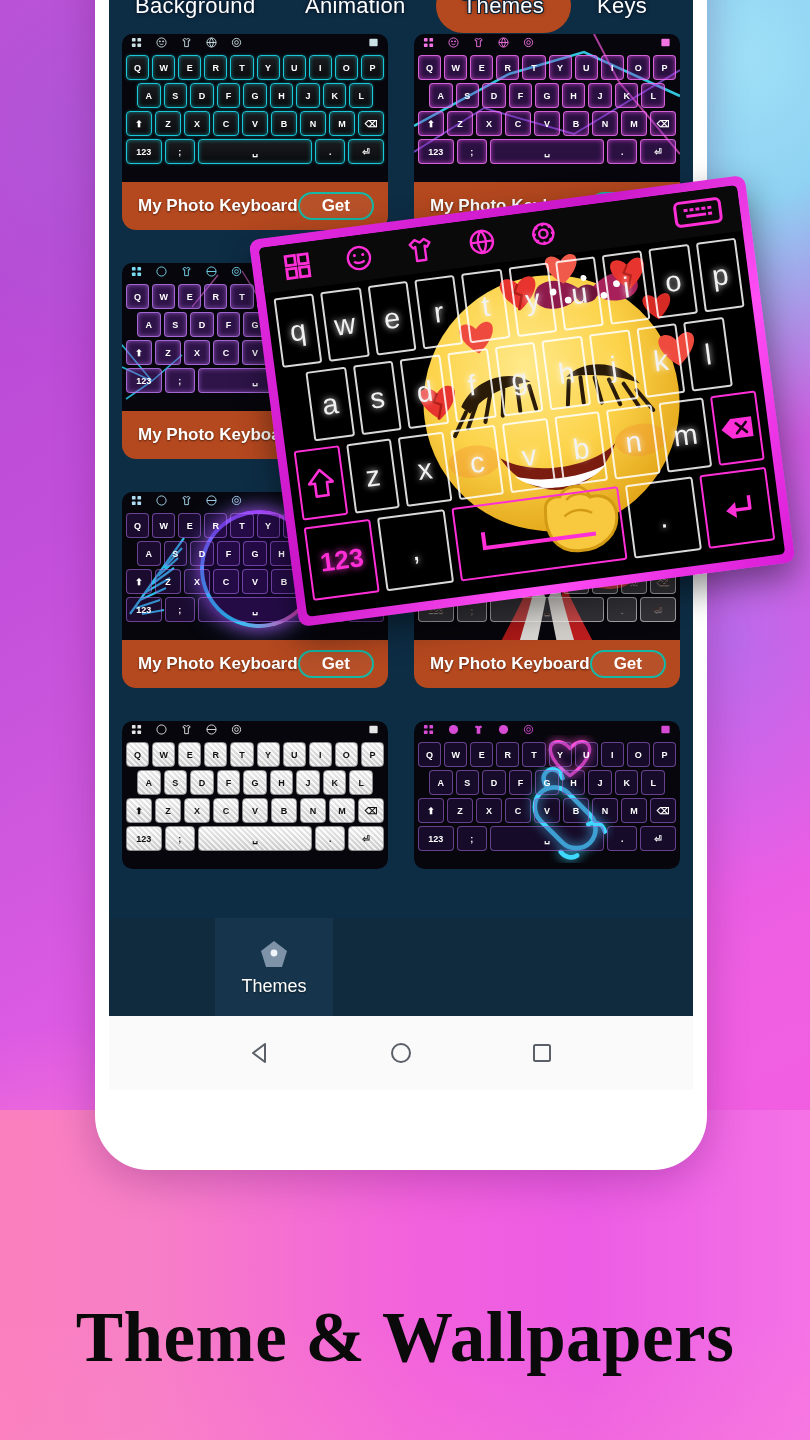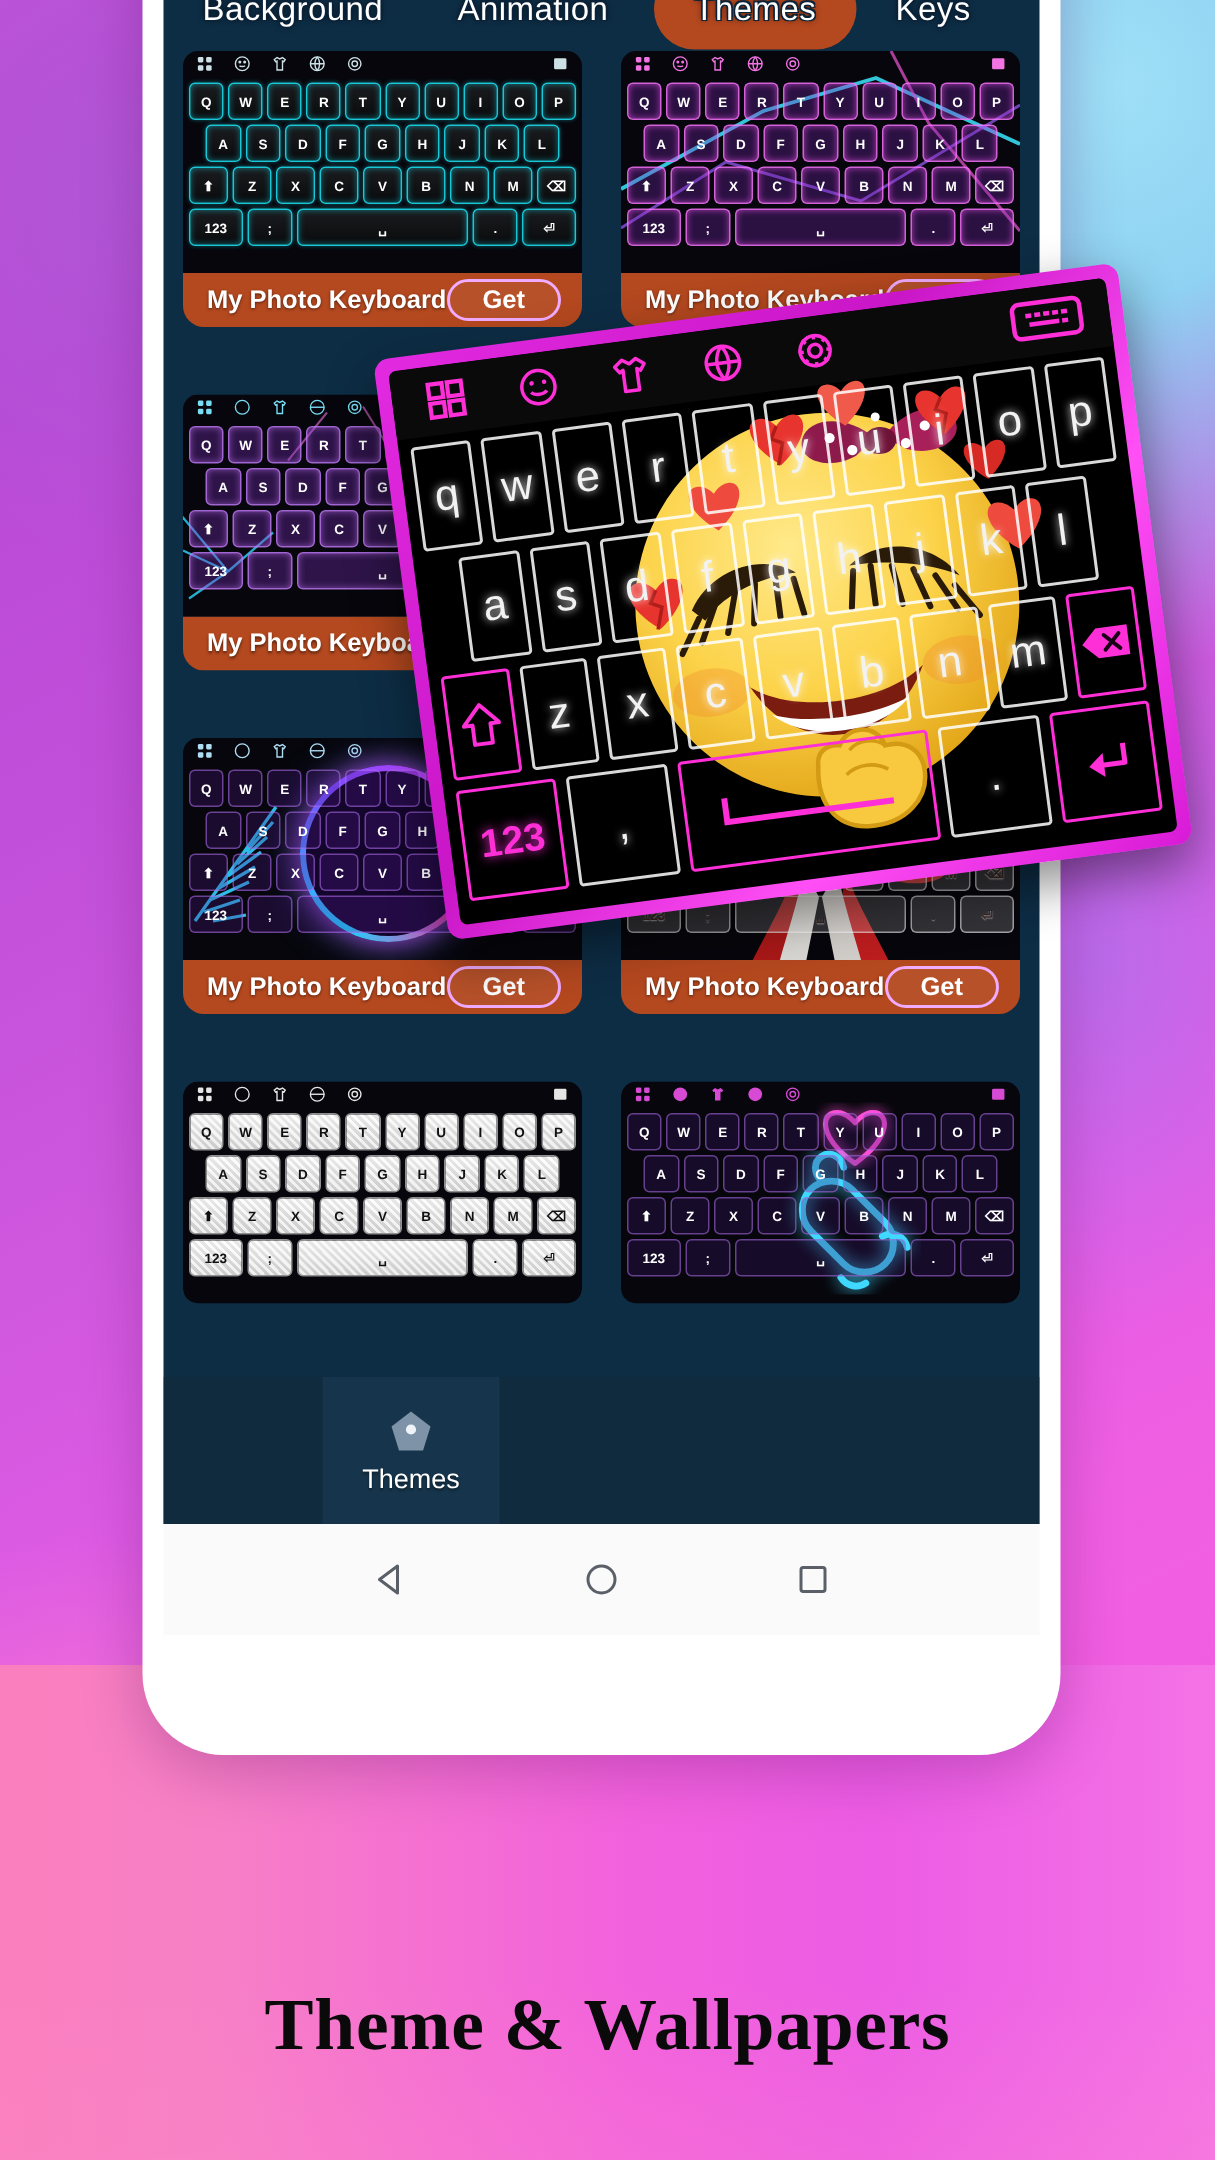--- a/index.html
+++ b/index.html
@@ -49,26 +49,26 @@
   .tab-active{
     position:absolute;left:327px;top:1px;width:135px;height:54px;border-radius:27px;background:#b4481f;
     display:flex;align-items:center;justify-content:center;
   }
 
   
   .grid{position:absolute;left:13px;top:104px;width:566px;height:864px;}
   .card{position:absolute;width:266px;border-radius:10px;overflow:hidden;}
   .card .preview{position:relative;width:266px;height:148px;overflow:hidden;background:#07060c;}
   .card .footer{
-    height:36px;background:#b4481f;display:flex;align-items:center;
+    height:48px;background:#b4481f;display:flex;align-items:center;
     justify-content:space-between;padding:0 16px;border-radius:0 0 14px 14px;
   }
   .card .fname{font-size:17px;color:#fff;font-weight:700;text-shadow:0 1px 2px rgba(0,0,0,.55);white-space:nowrap;}
   .getbtn{
-    border:2px solid #f0abfc;border-radius:16px;padding:2px 22px;color:#fff;font-size:17px;font-weight:700;
+    border:2px solid #14b8a6;border-radius:16px;padding:2px 22px;color:#fff;font-size:17px;font-weight:700;
     background:rgba(255,255,255,.05);
   }
 
   
   .kb-toolbar{position:absolute;left:0;top:0;width:100%;height:17px;display:flex;align-items:center;gap:14px;padding:0 9px;}
   .kb-toolbar .ti{width:11px;height:11px;opacity:.95;}
   .kb-rows{position:absolute;left:0;top:18px;width:100%;bottom:0;padding:3px 4px;}
   .kb-row{display:flex;justify-content:center;gap:3px;margin-bottom:3px;}
   .key{
     flex:1;height:25px;border-radius:4px;display:flex;align-items:center;justify-content:center;
@@ -1098,14 +1098,14 @@
             <path d="M16 8 L6 16 L16 24 Z" fill="#ff2fd8"></path>
           </svg>
         </div>
       </div>
     </div>
 
   </div>
 </div>
 
 <div style="position:absolute;left:0;bottom:62px;width:810px;text-align:center;">
-  <div style="font-family:'Liberation Serif',serif;font-weight:700;font-size:49px;color:#0a0a0a;letter-spacing:0.5px;">Theme &amp; Wallpapers</div>
+  <div style="font-family:'Liberation Serif',serif;font-weight:700;font-size:71px;color:#0a0a0a;letter-spacing:0.5px;">Theme &amp; Wallpapers</div>
 </div>
 
 </body></html>

